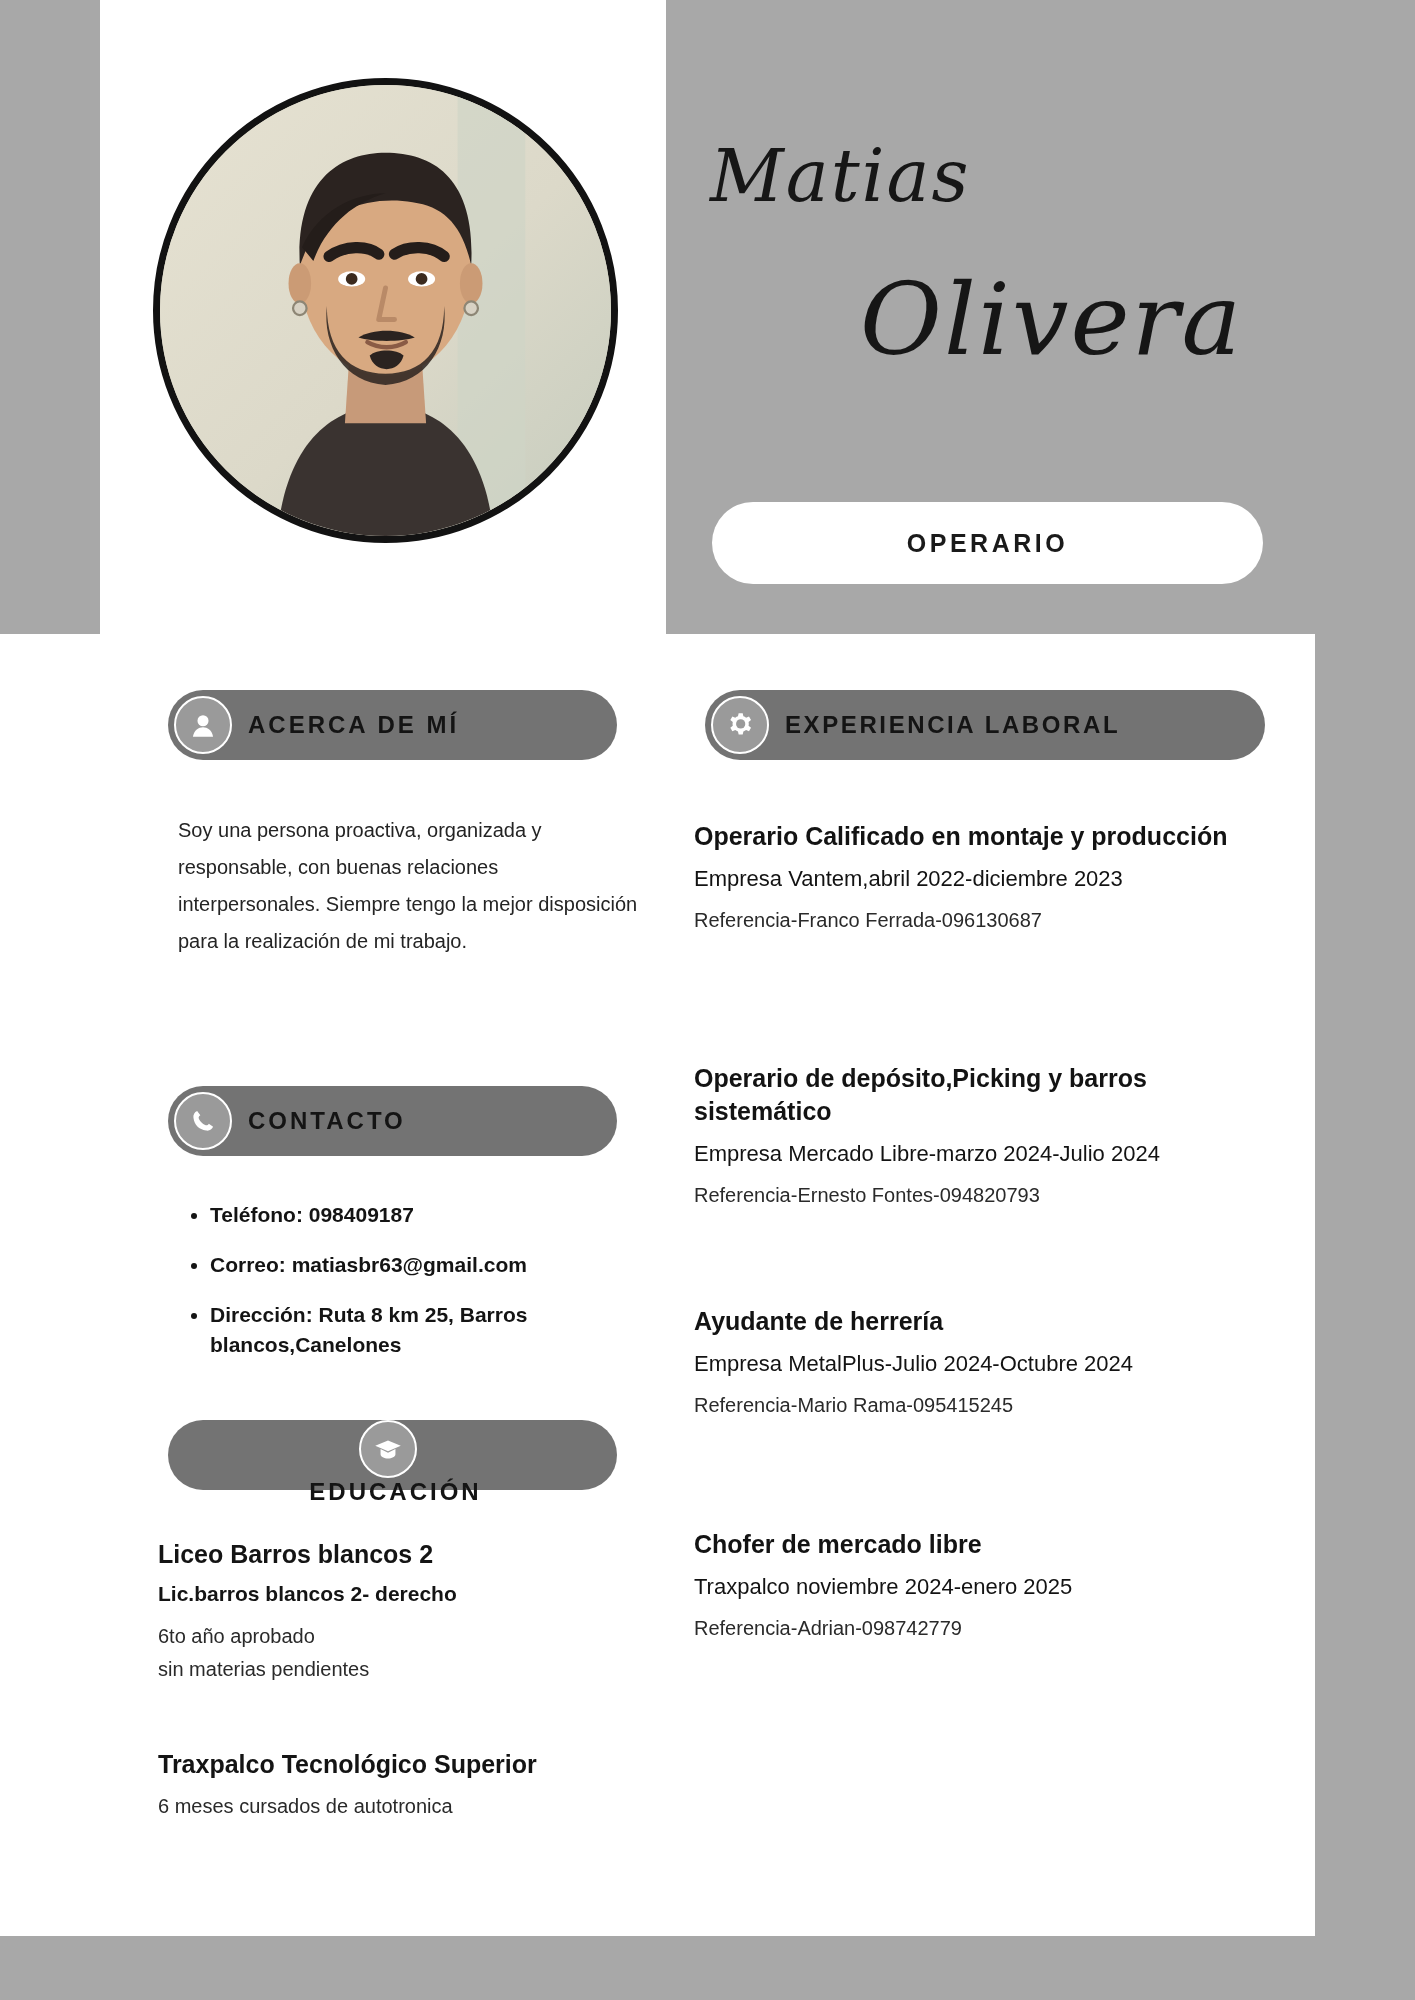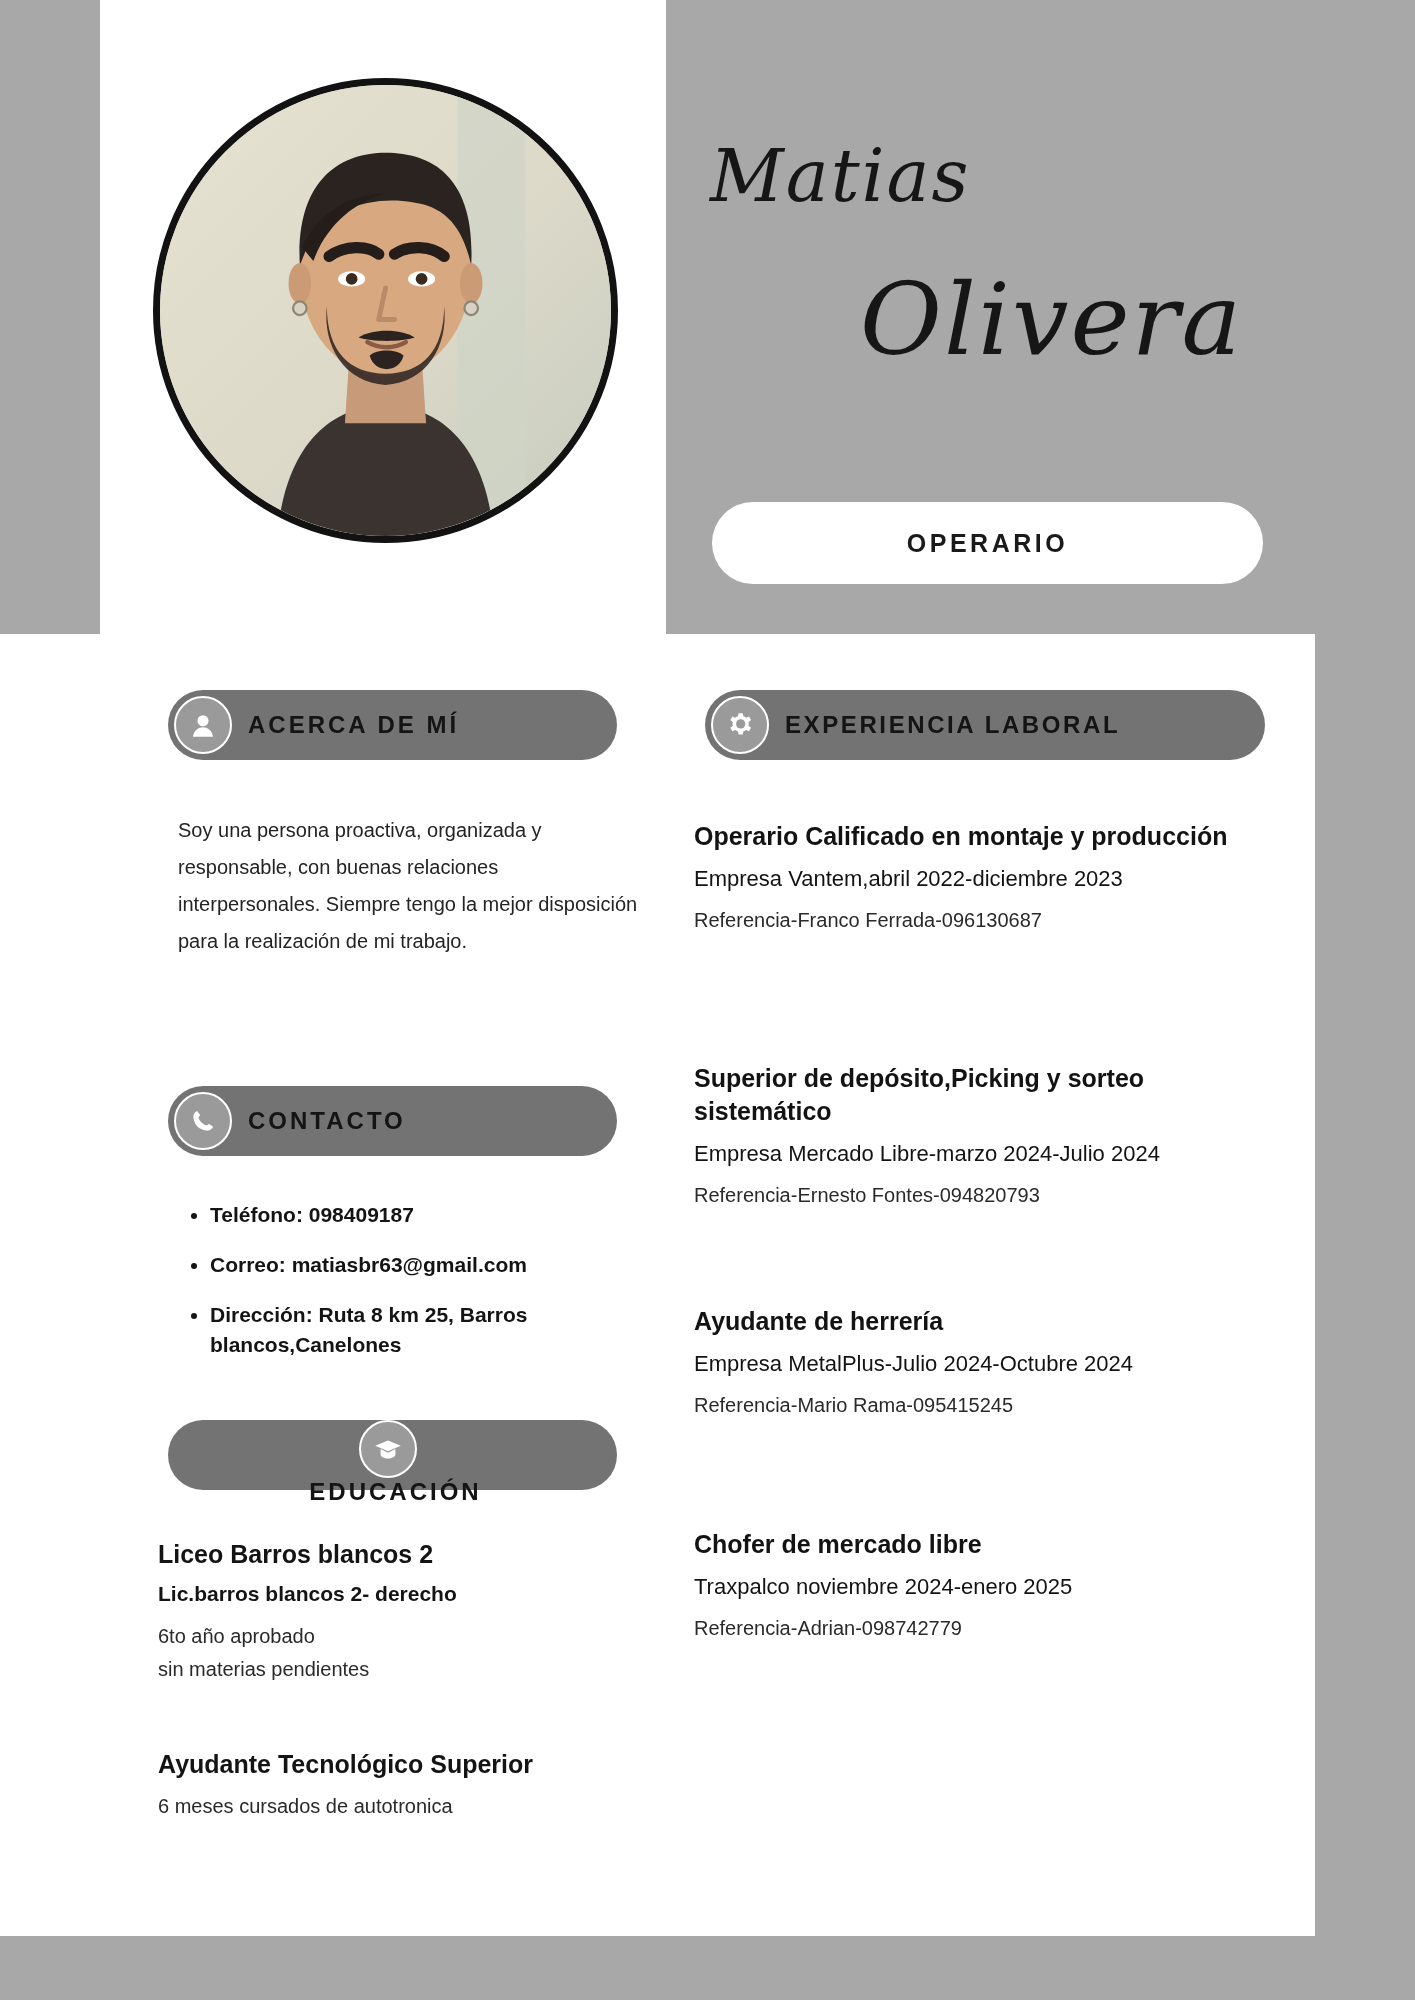--- a/index.html
+++ b/index.html
@@ -319,42 +319,42 @@
   </div>
 
   <div class="edu-block" id="edu-1">
     <div class="edu-school">Liceo Barros blancos 2</div>
     <div class="edu-degree">Lic.barros blancos 2- derecho</div>
     <div class="edu-note" style="white-space:pre-line;">6to año aprobado
 sin materias pendientes</div>
   </div>
 
   <div class="edu-block" id="edu-2">
-    <div class="edu-school">Ayudante Tecnológico Superior</div>
+    <div class="edu-school">Traxpalco Tecnológico Superior</div>
     <div class="edu-note" style="white-space:pre-line;">6 meses cursados de autotronica</div>
   </div>
 
   <div class="sec-header" id="hdr-exp">
     <span class="icon-circ">
       <svg width="36" height="36" viewBox="0 0 32 32">
         <path d="M16 5.5 L18.4 5.5 L19 8.3 C19.9 8.6 20.7 9 21.4 9.6 L24 8.5 L25.8 11.6 L23.6 13.4 C23.7 13.9 23.8 14.4 23.8 15 C23.8 15.6 23.7 16.1 23.6 16.6 L25.8 18.4 L24 21.5 L21.4 20.4 C20.7 21 19.9 21.4 19 21.7 L18.4 24.5 L14.8 24.5 L14.2 21.7 C13.3 21.4 12.5 21 11.8 20.4 L9.2 21.5 L7.4 18.4 L9.6 16.6 C9.5 16.1 9.4 15.6 9.4 15 C9.4 14.4 9.5 13.9 9.6 13.4 L7.4 11.6 L9.2 8.5 L11.8 9.6 C12.5 9 13.3 8.6 14.2 8.3 L14.8 5.5 Z" fill="#ffffff"></path>
         <circle cx="16.6" cy="15" r="4.1" fill="#9a9a9a"></circle>
       </svg>
     </span>
     <span class="sec-title">EXPERIENCIA LABORAL</span>
   </div>
 
   <div class="exp-item" id="exp-1">
     <div class="exp-role">Operario Calificado en montaje y producción</div>
     <div class="exp-company">Empresa Vantem,abril 2022-diciembre 2023</div>
     <div class="exp-ref">Referencia-Franco Ferrada-096130687</div>
   </div>
 
   <div class="exp-item" id="exp-2">
-    <div class="exp-role">Superior de depósito,Picking y sorteo sistemático</div>
+    <div class="exp-role">Operario de depósito,Picking y barros sistemático</div>
     <div class="exp-company">Empresa Mercado Libre-marzo 2024-Julio 2024</div>
     <div class="exp-ref">Referencia-Ernesto Fontes-094820793</div>
   </div>
 
   <div class="exp-item" id="exp-3">
     <div class="exp-role">Ayudante de herrería</div>
     <div class="exp-company">Empresa MetalPlus-Julio 2024-Octubre 2024</div>
     <div class="exp-ref">Referencia-Mario Rama-095415245</div>
   </div>
 

